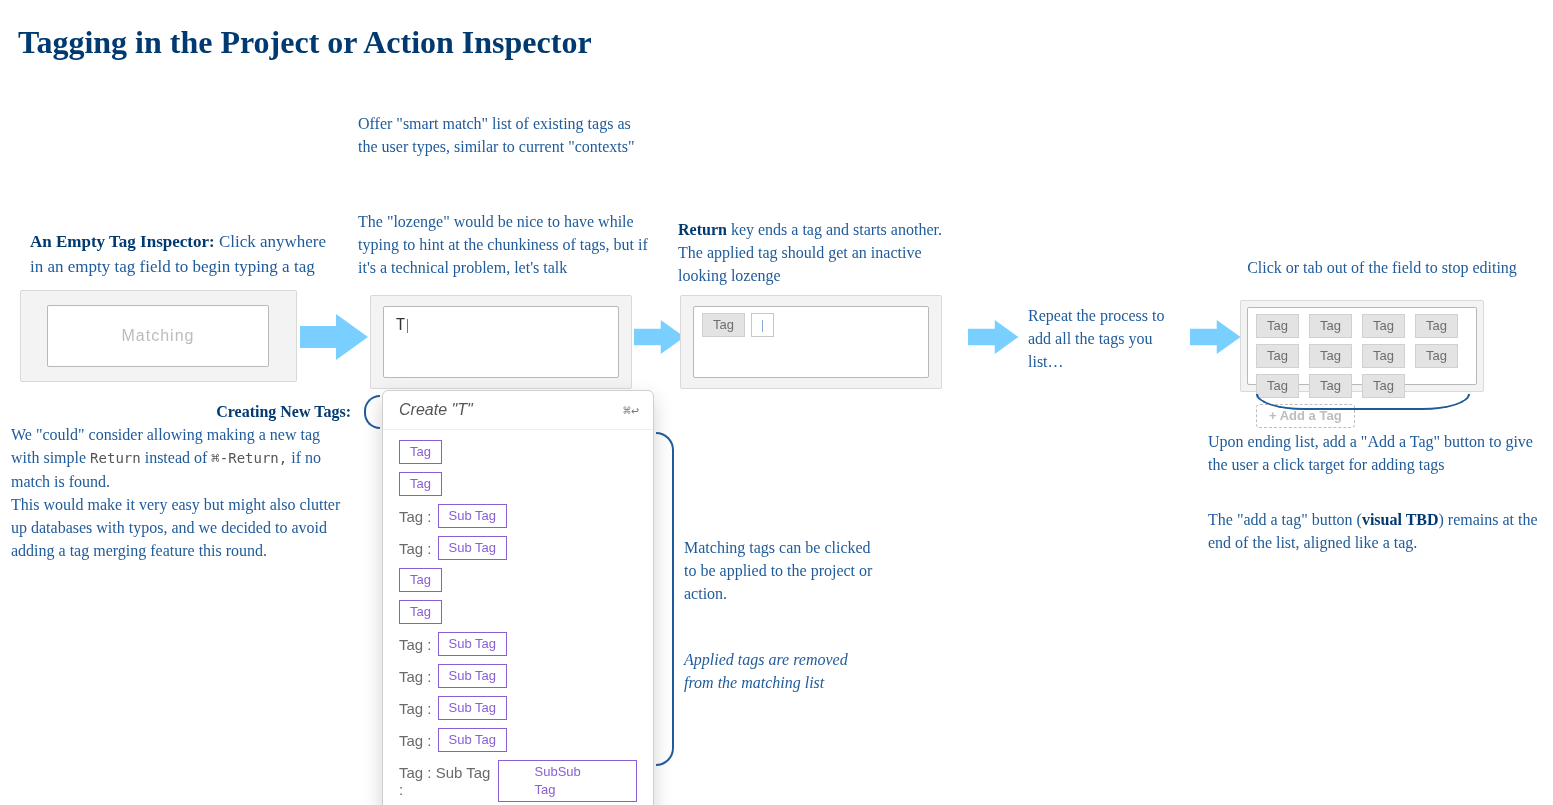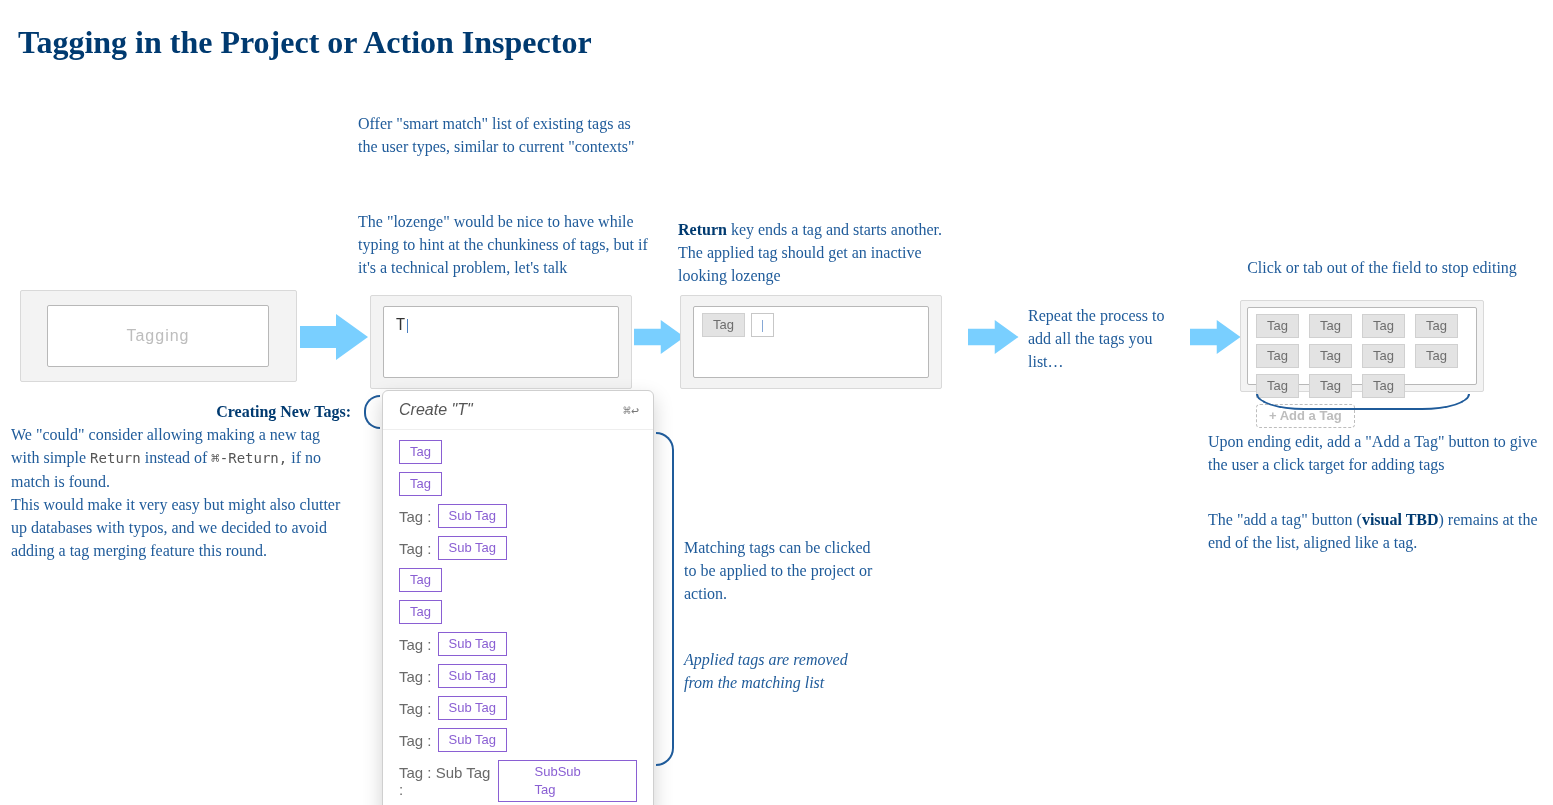--- a/index.html
+++ b/index.html
@@ -110,24 +110,28 @@
     position:absolute;left:12px;top:9px;font-family:Menlo,Consolas,monospace;font-size:15px;color:#333;
   }
 </style>
 </head>
 <body>
 
 <div class="canvas">
 
   <div class="page-title">Tagging in the Project or Action Inspector</div>
 
+  <div class="note hand" style="left:30px;top:230px;width:300px;font-size:17px;">
+    <span class="hand-bold ink" style="color:var(--ink-dark);">An Empty Tag Inspector:</span>
+    <span> Click anywhere in an empty tag field to begin typing a tag</span>
+  </div>
 
   <div class="panel" style="left:20px;top:290px;width:275px;height:90px;">
     <div class="field" style="left:26px;top:14px;width:220px;height:60px;">
-      <div class="placeholder-center">Tagging</div>
+      <div class="placeholder-center">Matching</div>
     </div>
   </div>
 
   <svg class="arrow" style="left:300px;top:312px;width:70px;height:50px;" viewBox="0 0 70 50">
     <polygon points="0,14 36,14 36,2 68,25 36,48 36,36 0,36" fill="var(--arrow)"></polygon>
   </svg>
 
   <div class="note hand" style="left:358px;top:112px;width:280px;">Offer "smart match" list of existing tags as the user types, similar to current "contexts"</div>
   <div class="note hand" style="left:358px;top:210px;width:300px;">The "lozenge" would be nice to have while typing to hint at the chunkiness of tags, but if it's a technical problem, let's talk</div>
 
@@ -183,21 +187,21 @@
           <span class="loz loz-gray">Tag</span>
           <span class="loz loz-gray">Tag</span>
           <span class="loz loz-gray">Tag</span>
           <span class="add-tag">+ Add a Tag</span>
         </div>
     </div>
   </div>
 
   <div class="brace-down" style="left:1256px;top:394px;width:210px;"></div>
 
-  <div class="note hand" style="left:1208px;top:430px;width:330px;">Upon ending edit, add a "Add a Tag" button to give the user a click target for adding tags</div>
+  <div class="note hand" style="left:1208px;top:430px;width:330px;">Upon ending list, add a "Add a Tag" button to give the user a click target for adding tags</div>
   <div class="note hand" style="left:1208px;top:508px;width:330px;">
     <span>The "add a tag" button (</span><span class="hand-bold" style="color:var(--ink-dark);">visual TBD</span><span>) remains at the end of the list, aligned like a tag.</span>
   </div>
 
   <div class="note hand" style="left:11px;top:400px;width:340px;text-align:left;">
     <div style="text-align:right;">
       <span class="hand-bold" style="color:var(--ink-dark);">Creating New Tags:</span>
     </div>
     <span>We "could" consider allowing making a new tag with simple </span>
     <span class="mono">Return</span>

